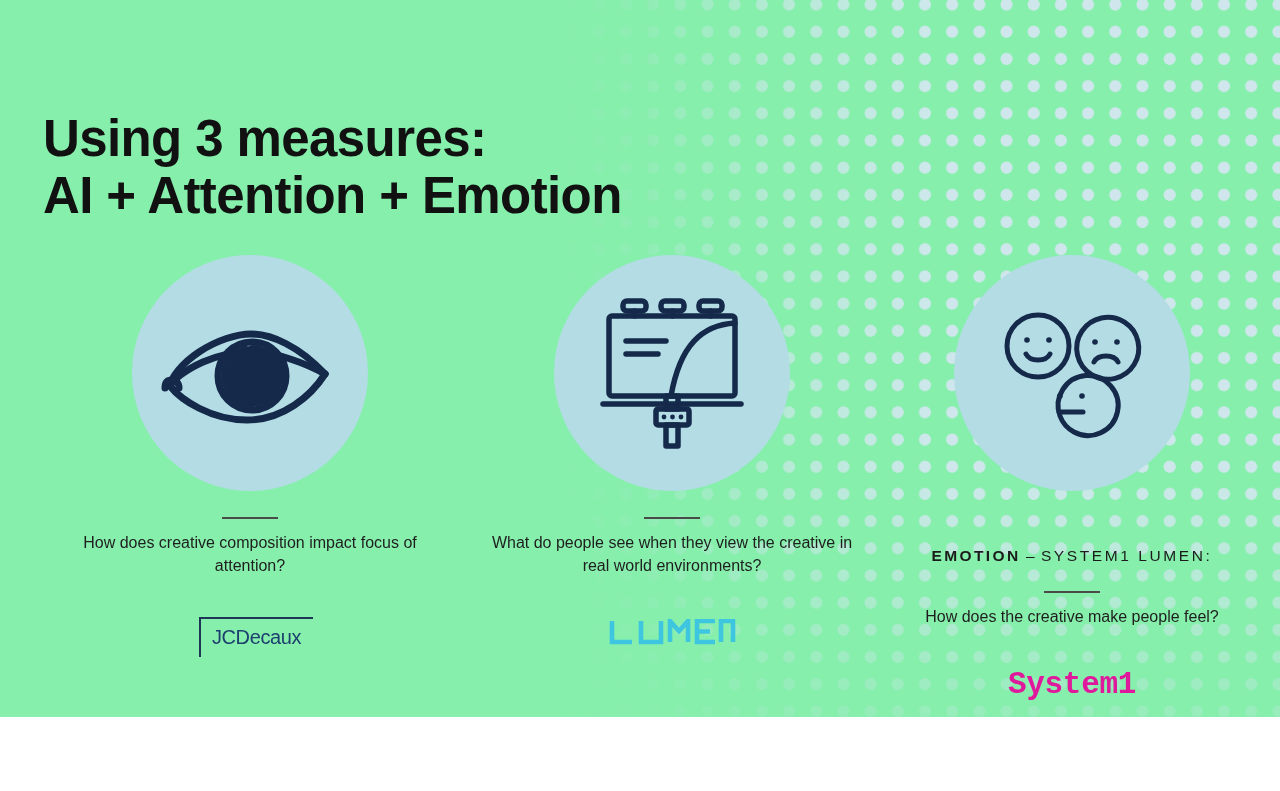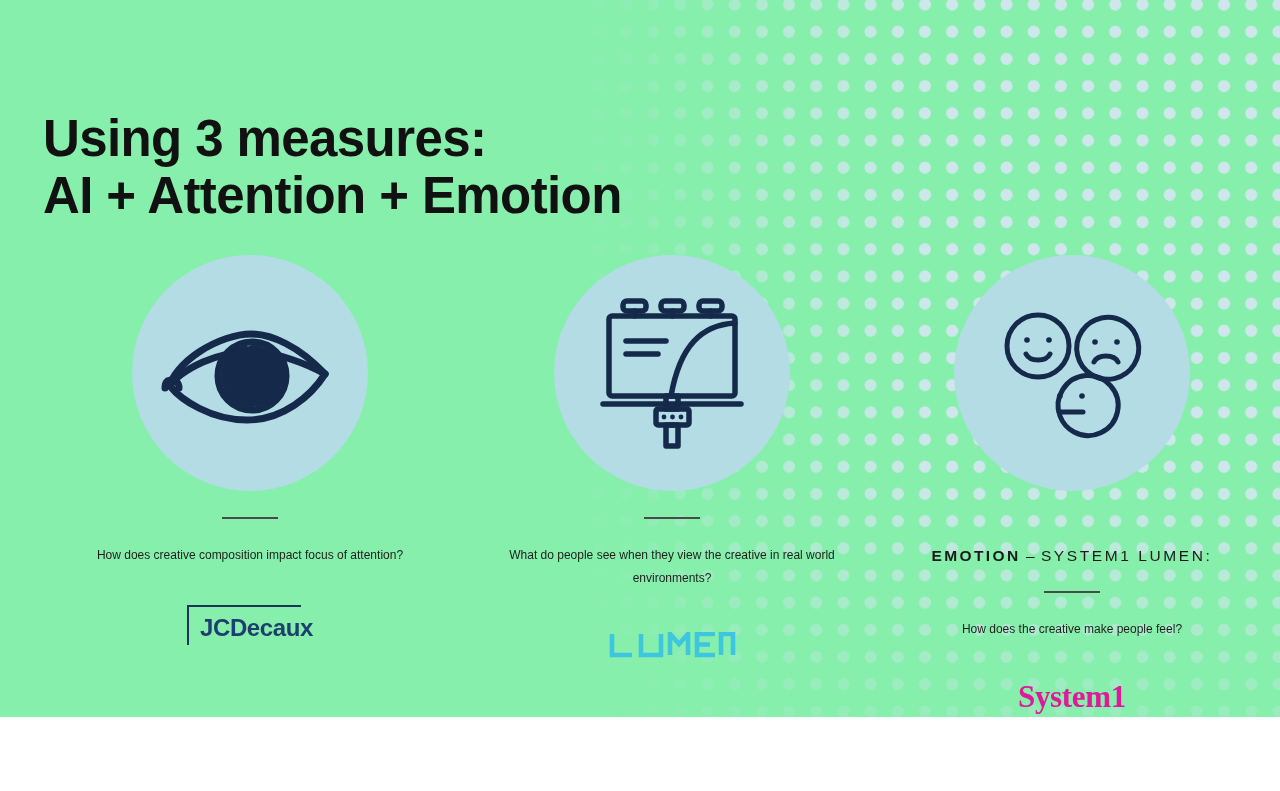--- a/index.html
+++ b/index.html
@@ -86,22 +86,22 @@
   .col-heading .sep { letter-spacing: 1px; }
 
   .divider {
     width: 56px;
     height: 2px;
     background: #4a4a4a;
     margin: 26px auto 0 auto;
   }
 
   .col-body {
-    margin-top: 25px;
-    font-size: 12px;
+    margin-top: 12px;
+    font-size: 16px;
     line-height: 23px;
     color: #1e1e1e;
     padding: 0 18px;
   }
 
   .logo-wrap {
     margin-top: 34px;
     height: 44px;
     display: flex;
     align-items: center;
@@ -117,29 +117,29 @@
     position: absolute;
     left: 0;
     top: 0;
     width: 112px;
     height: 38px;
     border-top: 2px solid #1d3557;
     border-left: 2px solid #1d3557;
   }
   .jcd .word {
     position: relative;
-    font-size: 24px;
-    font-weight: 700;
+    font-size: 20px;
+    font-weight: 400;
     color: #1d3f6e;
     letter-spacing: -0.4px;
   }
 
   
   .system1 {
-    font-family: Liberation Serif, serif;
+    font-family: Liberation Mono, monospace;
     font-size: 31px;
     font-weight: 700;
     color: #e0189b;
     letter-spacing: -0.3px;
   }
 </style>
 </head>
 <body>
 
 <div id="slide">

